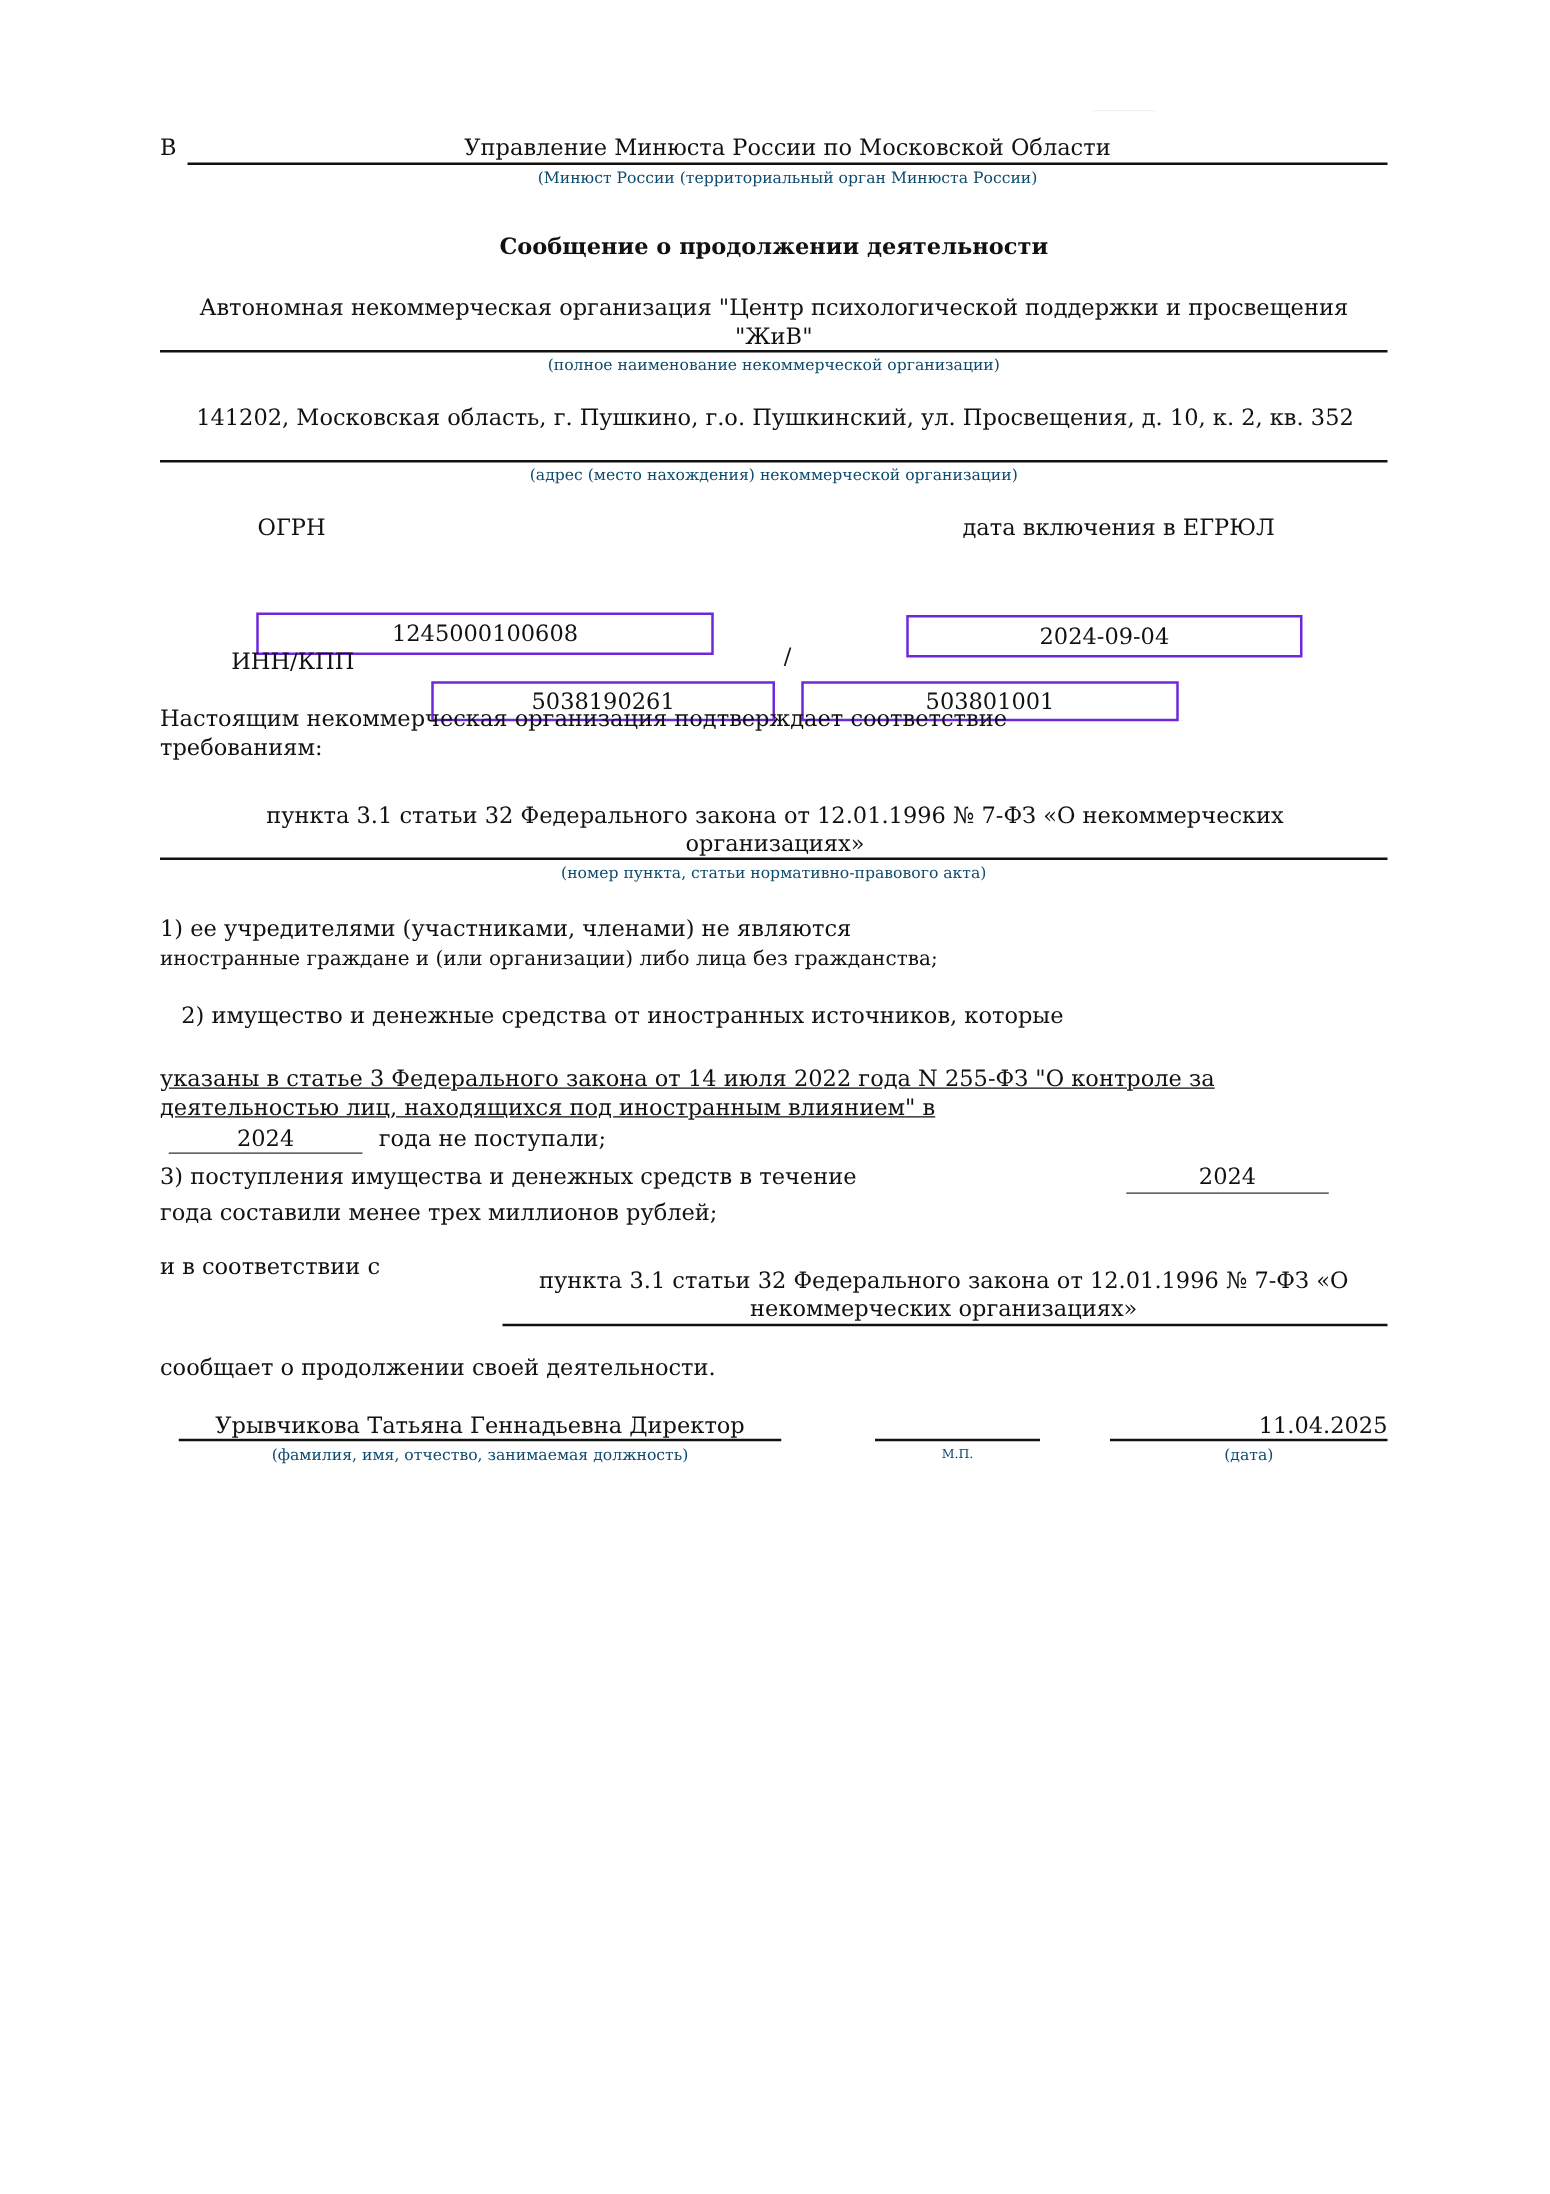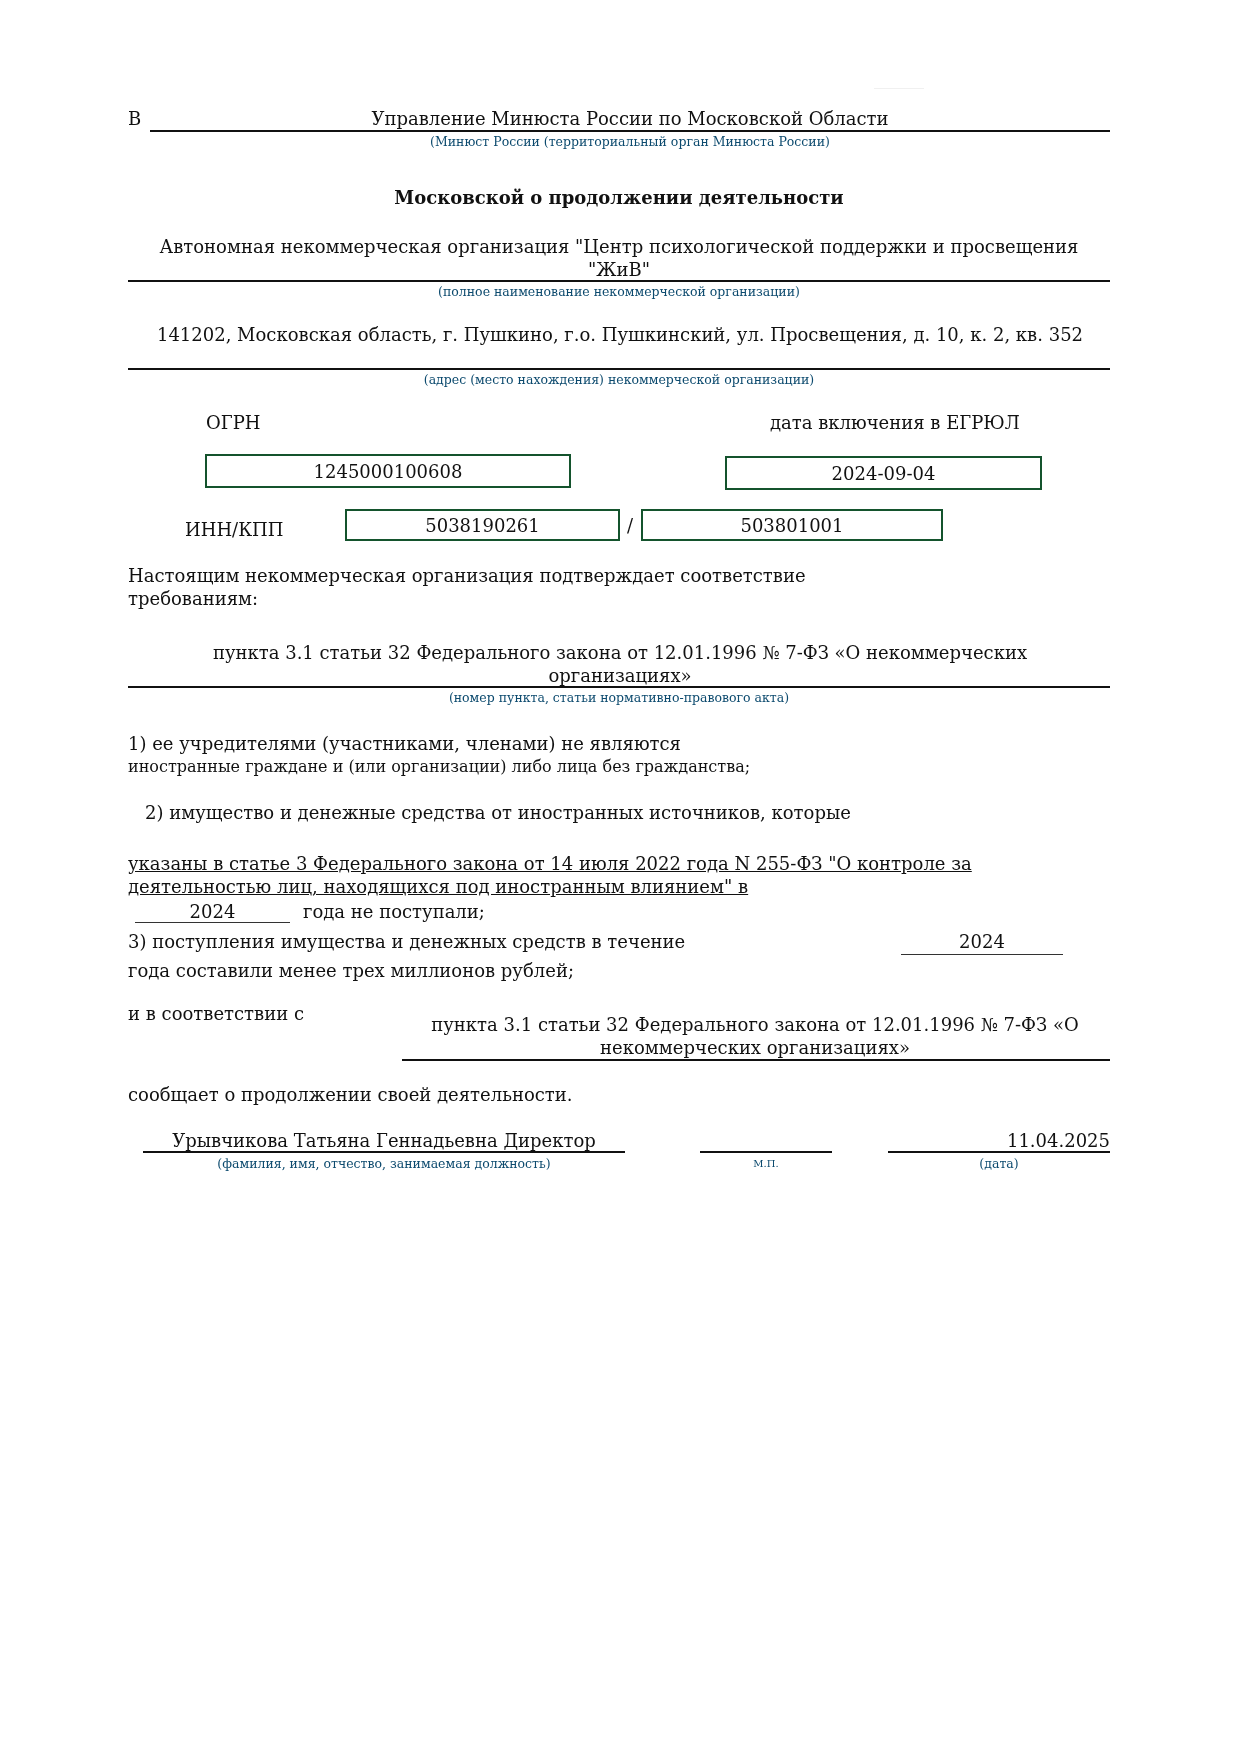--- a/index.html
+++ b/index.html
@@ -8,38 +8,38 @@
       font-family: "DejaVu Serif", serif; color: #111111;
     }
     .abs { position: absolute; }
     .t18 { font-size: 18px; line-height: 23px; }
     .t16 { font-size: 16px; line-height: 20px; }
     .cap { font-size: 12.5px; line-height: 16px; text-align: center; color: #0c4a6e; }
     .center { text-align: center; }
     .rule { position: absolute; height: 0; border-top: 2px solid #111; }
     .rule-thin { position: absolute; height: 0; border-top: 1.5px solid #333; }
     .box {
-      position: absolute; border: 2px solid #14532d; box-sizing: border-box;
+      position: absolute; border: 2px solid #6d28d9; box-sizing: border-box;
       display: flex; align-items: center; justify-content: center;
-      font-size: 18px; background: #fff;
+      font-size: 18px; background: #fff; margin-top: 36px;
     }
     .bold { font-weight: bold; }
     .faint { position:absolute; height:0; border-top:1px solid #f0f0f0; }
   </style>
 </head>
 <body>
 
 <div class="faint" style="left:874px; top:88px; width:50px;"></div>
 
 <div class="abs t18" style="left:128px; top:107px;">В</div>
 <div class="abs t18 center" style="left:150px; top:107px; width:960px;">Управление Минюста России по Московской Области</div>
 <div class="rule" style="left:150px; top:130px; width:960px;"></div>
 <div class="abs cap" style="left:150px; top:134px; width:960px;">(Минюст России (территориальный орган Минюста России)</div>
 
-<div class="abs t18 center bold" style="left:128px; top:186px; width:982px;">Московской о продолжении деятельности</div>
+<div class="abs t18 center bold" style="left:128px; top:186px; width:982px;">Сообщение о продолжении деятельности</div>
 
 <div class="abs t18 center" style="left:128px; top:235px; width:982px;">Автономная некоммерческая организация "Центр психологической поддержки и просвещения "ЖиВ"</div>
 <div class="rule" style="left:128px; top:280px; width:982px;"></div>
 <div class="abs cap" style="left:128px; top:284px; width:982px;">(полное наименование некоммерческой организации)</div>
 
 <div class="abs t18 center" style="left:140px; top:323px; width:960px;">141202, Московская область, г. Пушкино, г.о. Пушкинский, ул. Просвещения, д. 10, к. 2, кв. 352</div>
 <div class="rule" style="left:128px; top:368px; width:982px;"></div>
 <div class="abs cap" style="left:128px; top:372px; width:982px;text-align:center;">(адрес (место нахождения) некоммерческой организации)</div>
 
 <div class="abs t18" style="left:206px; top:411px;">ОГРН</div>

